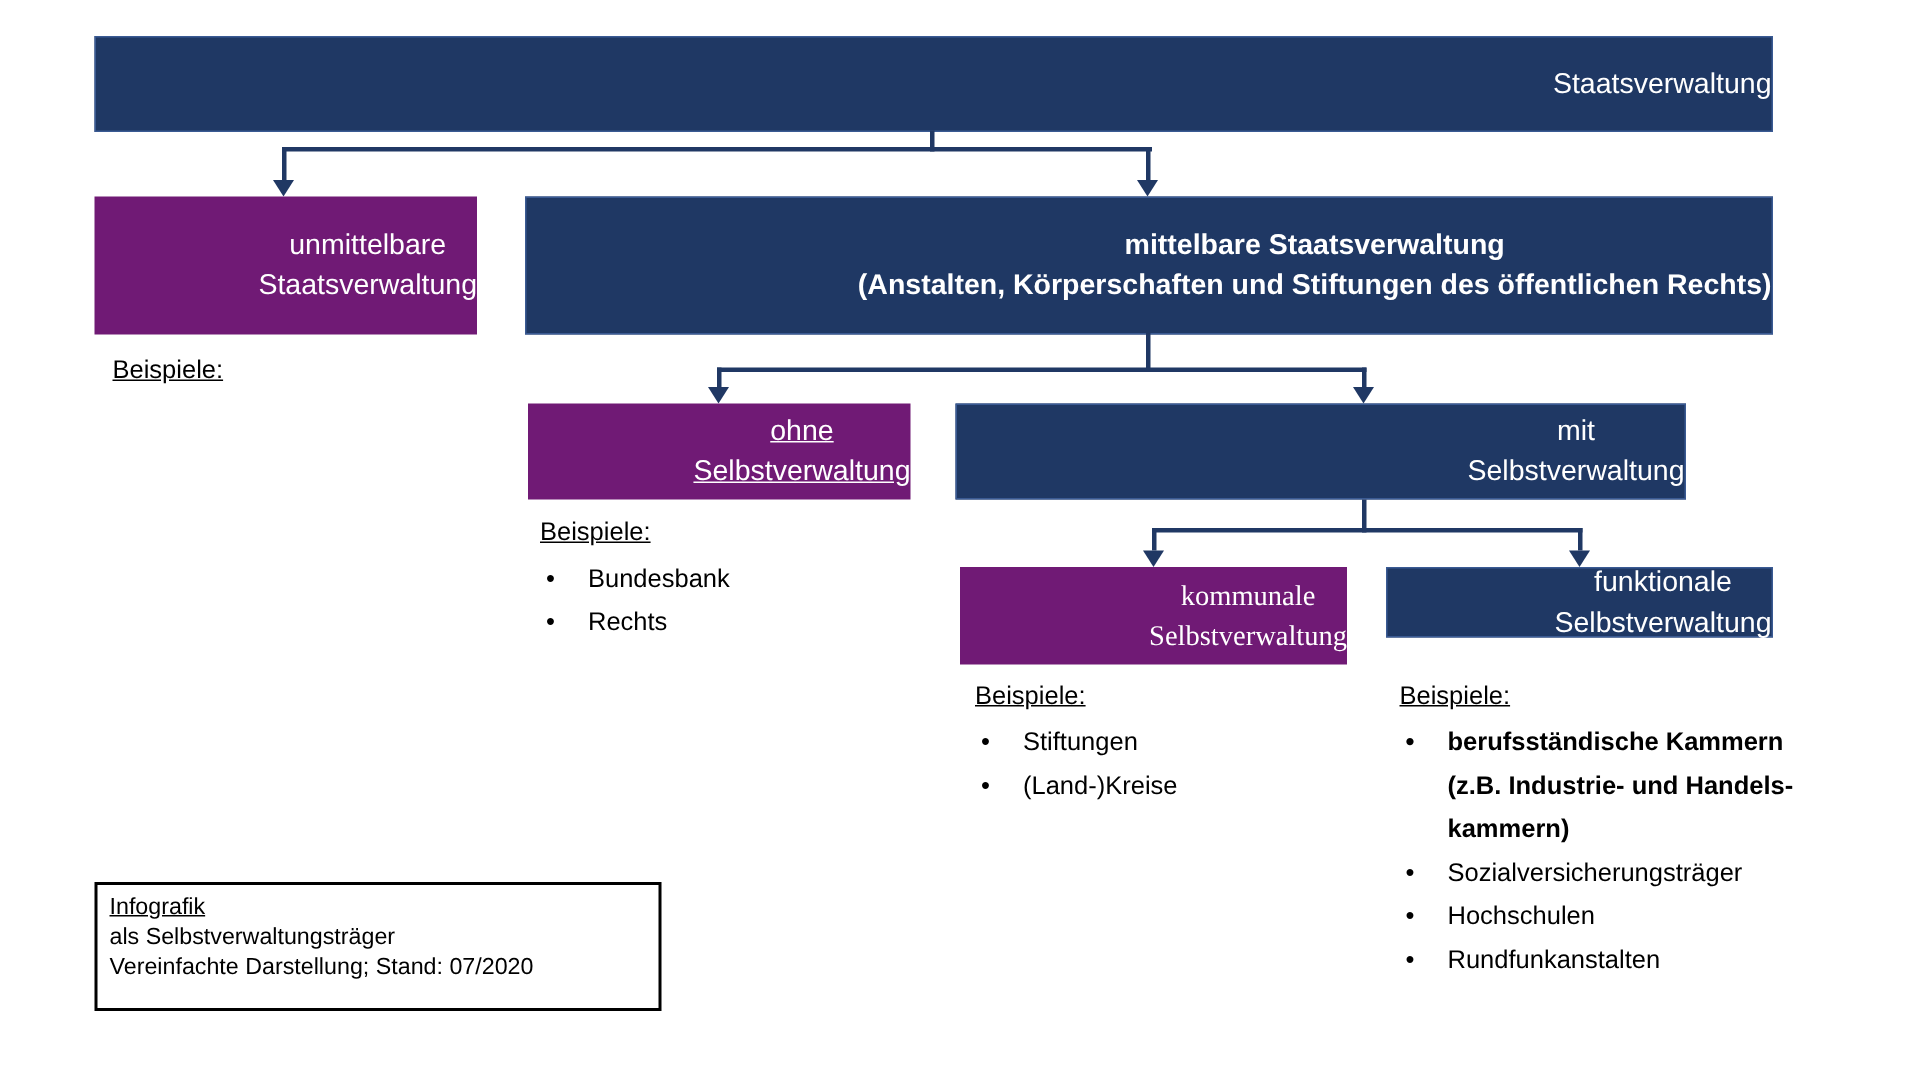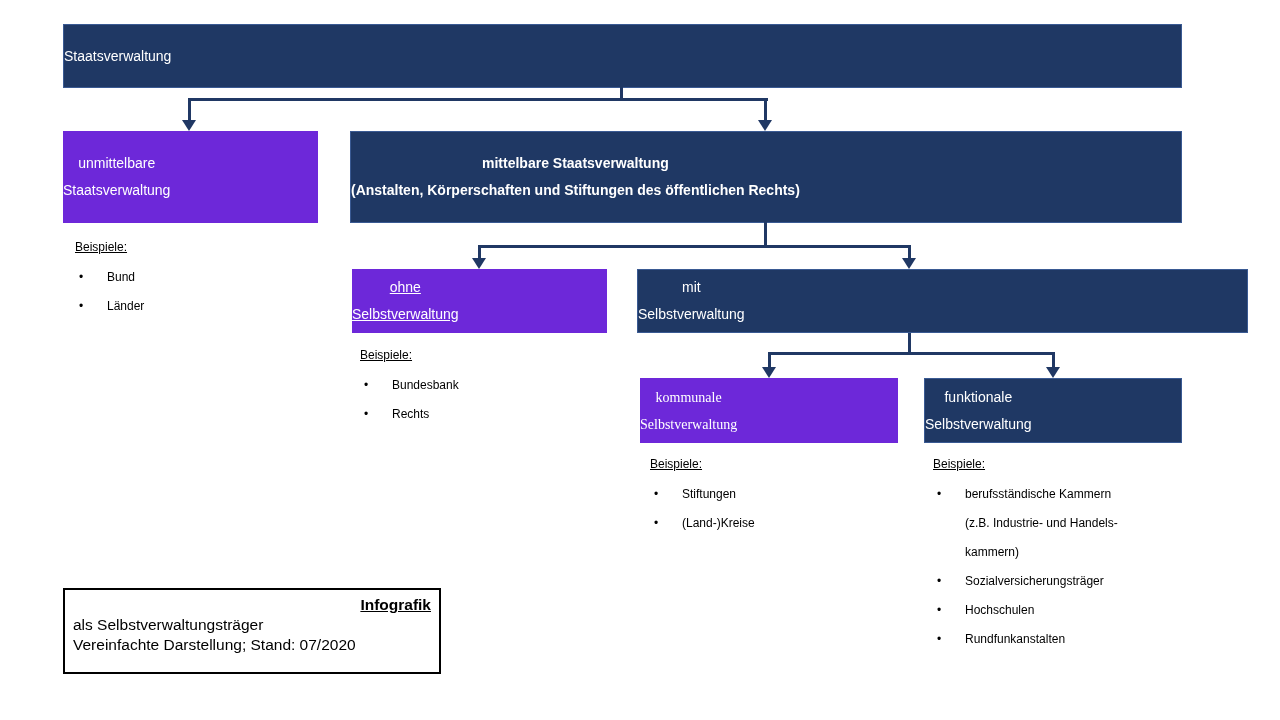--- a/index.html
+++ b/index.html
@@ -3,53 +3,53 @@
 <meta charset="utf-8">
 <style>
   html, body { margin: 0; padding: 0; background: #ffffff; }
   .canvas {
     position: relative; width: 1280px; height: 720px;
     background: #ffffff; overflow: hidden;
     font-family: "Liberation Sans", sans-serif;
   }
   .box {
     position: absolute; box-sizing: border-box;
-    display: flex; align-items: center; justify-content: flex-start;
+    display: flex; align-items: center; justify-content: flex-end;
     text-align: center; color: #ffffff;
-    font-size: 14px; line-height: 27px; white-space: pre-line;
+    font-size: 19px; line-height: 27px; white-space: pre-line;
   }
   .box.dark { background: #1F3864; border: 1px solid #3a5a93; }
-  .box.mid  { background: #6d28d9; }
+  .box.mid  { background: #701a75; }
   .v-line, .h-line { position: absolute; background: #203864; }
   .v-line { width: 3px; }
   .h-line { height: 3px; }
   .arrow-down {
     position: absolute; width: 0; height: 0;
     border-left: 7px solid transparent;
     border-right: 7px solid transparent;
     border-top: 11px solid #203864;
   }
-  .example { position: absolute; color: #000; font-size: 12px; }
+  .example { position: absolute; color: #000; font-size: 17px; }
   .example .heading {
     text-decoration: underline; line-height: 26px; margin-bottom: 3px;
   }
   .example ul { list-style: none; margin: 0; padding: 0; }
   .example li {
     position: relative; padding-left: 32px;
     line-height: 29px; white-space: pre-line;
   }
   .example li::before { content: "\2022"; position: absolute; left: 4px; }
-  .example li.bold { font-weight: normal; }
+  .example li.bold { font-weight: bold; }
   .infobox {
     position: absolute; left: 63px; top: 588px; width: 378px; height: 86px;
     box-sizing: border-box; border: 2px solid #000000;
     padding: 5px 8px 4px 8px; color: #000;
     font-size: 15.5px; line-height: 20px;
   }
-  .infobox .title { font-weight: bold; text-decoration: underline; text-align: right; }
+  .infobox .title { font-weight: normal; text-decoration: underline; }
 </style>
 </head>
 <body>
 
 <div class="canvas">
 
   <div class="box dark" style="left:63px; top:24px; width:1119px; height:64px;">
     <span>Staatsverwaltung</span>
   </div>
 
@@ -64,38 +64,34 @@
     <span>unmittelbare
 Staatsverwaltung</span>
   </div>
   <div class="box dark" style="left:350px; top:131px; width:832px; height:92px;font-weight:bold;">
     <span>mittelbare Staatsverwaltung
 (Anstalten, Körperschaften und Stiftungen des öffentlichen Rechts)</span>
   </div>
 
   <div class="example" style="left:75px; top:234px;">
     <div class="heading">Beispiele:</div>
-    <ul>
-      <li>Bund</li>
-      <li>Länder</li>
-    </ul>
   </div>
 
   <div class="v-line" style="left:764px; top:222px; height:26px;"></div>
   <div class="h-line" style="left:478px; top:245px; width:433px;"></div>
   <div class="v-line" style="left:478px; top:245px; height:13px;"></div>
   <div class="arrow-down" style="left:472px; top:258px;"></div>
   <div class="v-line" style="left:908px; top:245px; height:13px;"></div>
   <div class="arrow-down" style="left:902px; top:258px;"></div>
 
   <div class="box mid" style="left:352px; top:269px; width:255px; height:64px;text-decoration:underline;">
     <span>ohne
 Selbstverwaltung</span>
   </div>
-  <div class="box dark" style="left:637px; top:269px; width:611px; height:64px;">
+  <div class="box dark" style="left:637px; top:269px; width:487px; height:64px;">
     <span>mit
 Selbstverwaltung</span>
   </div>
 
   <div class="example" style="left:360px; top:342px;">
     <div class="heading">Beispiele:</div>
     <ul>
       <li>Bundesbank</li>
       <li>Rechts</li>
     </ul>
@@ -105,21 +101,21 @@
   <div class="h-line" style="left:768px; top:352px; width:287px;"></div>
   <div class="v-line" style="left:768px; top:352px; height:15px;"></div>
   <div class="arrow-down" style="left:762px; top:367px;"></div>
   <div class="v-line" style="left:1052px; top:352px; height:15px;"></div>
   <div class="arrow-down" style="left:1046px; top:367px;"></div>
 
   <div class="box mid" style="left:640px; top:378px; width:258px; height:65px;font-family:Liberation Serif, serif;">
     <span>kommunale
 Selbstverwaltung</span>
   </div>
-  <div class="box dark" style="left:924px; top:378px; width:258px; height:65px;">
+  <div class="box dark" style="left:924px; top:378px; width:258px; height:47px;">
     <span>funktionale
 Selbstverwaltung</span>
   </div>
 
   <div class="example" style="left:650px; top:451px;">
     <div class="heading">Beispiele:</div>
     <ul>
       <li>Stiftungen</li>
       <li>(Land-)Kreise</li>
     </ul>

